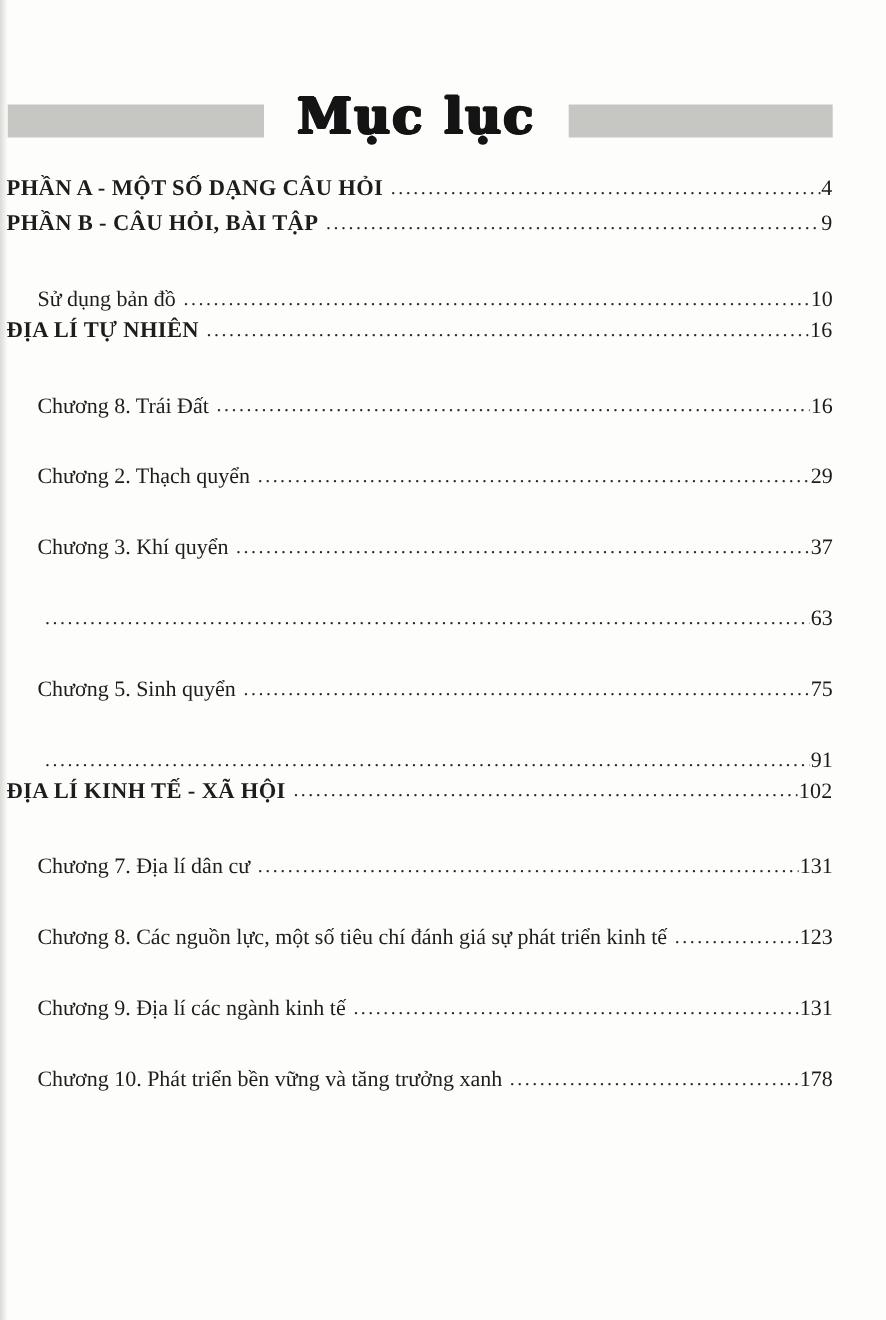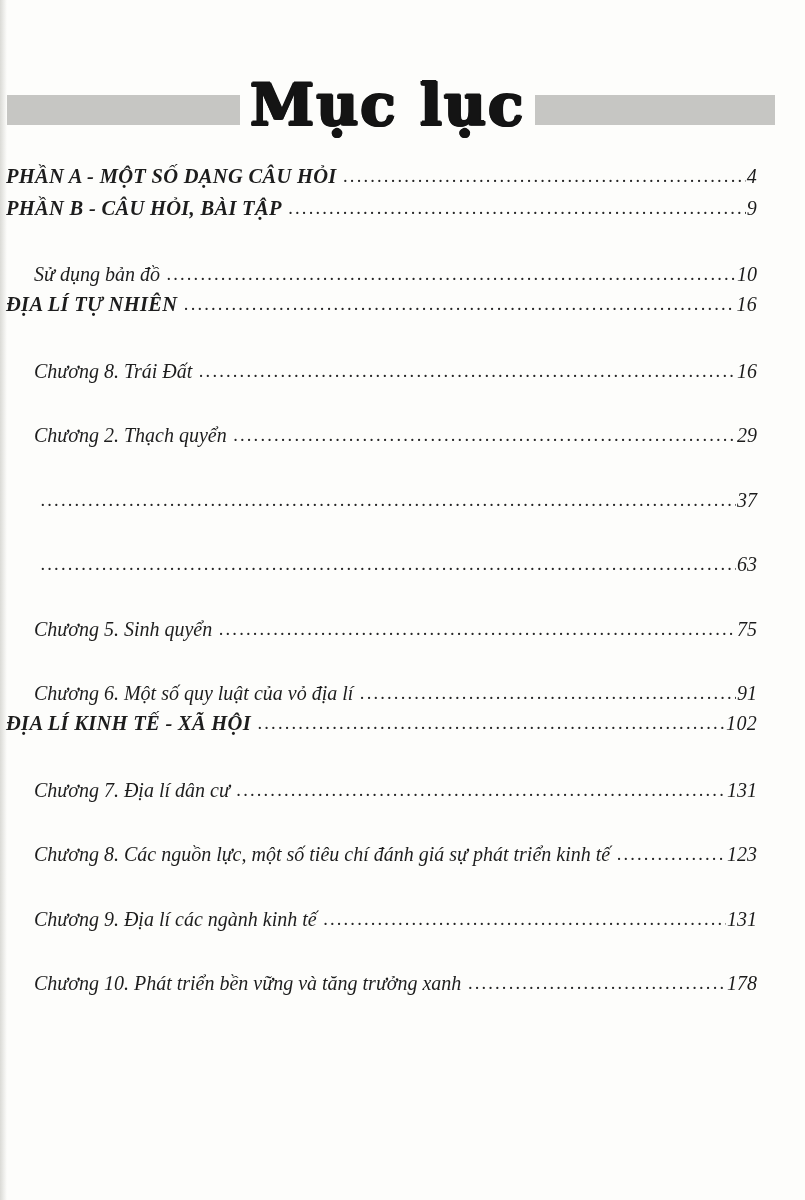--- a/index.html
+++ b/index.html
@@ -43,43 +43,42 @@
     background: #c6c6c3;
     position: relative;
     top: 5px;
     flex: 0 0 auto;
   }
   .bar.left  { width: 233px; }
   .bar.right { width: 240px; }
   .title {
     font-family: "DejaVu Serif", serif;
     font-weight: bold;
-    font-size: 58px;
+    font-size: 45px;
     line-height: 1;
     letter-spacing: 2px;
     color: #141414;
     margin: 0 10px;
     white-space: nowrap;
     
     text-shadow: 1.3px 0 0 #141414, -1.3px 0 0 #141414,
                  0 1.1px 0 #141414, 0 -1.1px 0 #141414,
                  1px 1px 0 #141414, -1px 1px 0 #141414;
   }
 
   
   .toc {
     margin-top: 14px;
     padding: 0 48px 0 6px;
   }
   .row {
     display: flex;
-    align-items: center;
+    align-items: flex-start;
     height: 27.5px;
     font-size: 20px;
-    font-style: italic;
   }
   .row.part {
     height: 32px;
     font-weight: bold;
     font-size: 20.5px;
     letter-spacing: .3px;
   }
   .row.chapter {
     padding-left: 28px;
     margin-top: 37px;
@@ -153,37 +152,37 @@
     <span class="pagenum">16</span>
   </div>
 
   <div class="row chapter">
     <span class="label">Chương 2. Thạch quyển</span>
     <span class="leader"></span>
     <span class="pagenum">29</span>
   </div>
 
   <div class="row chapter">
+    <span class="label">Chương 3. Khí quyển</span>
     <span class="leader"></span>
     <span class="pagenum">37</span>
   </div>
 
   <div class="row chapter">
     <span class="leader"></span>
     <span class="pagenum">63</span>
   </div>
 
   <div class="row chapter">
     <span class="label">Chương 5. Sinh quyển</span>
     <span class="leader"></span>
     <span class="pagenum">75</span>
   </div>
 
   <div class="row chapter">
-    <span class="label">Chương 6. Một số quy luật của vỏ địa lí</span>
     <span class="leader"></span>
     <span class="pagenum">91</span>
   </div>
 
   <div class="row part">
     <span class="label">ĐỊA LÍ KINH TẾ - XÃ HỘI</span>
     <span class="leader"></span>
     <span class="pagenum">102</span>
   </div>
 

